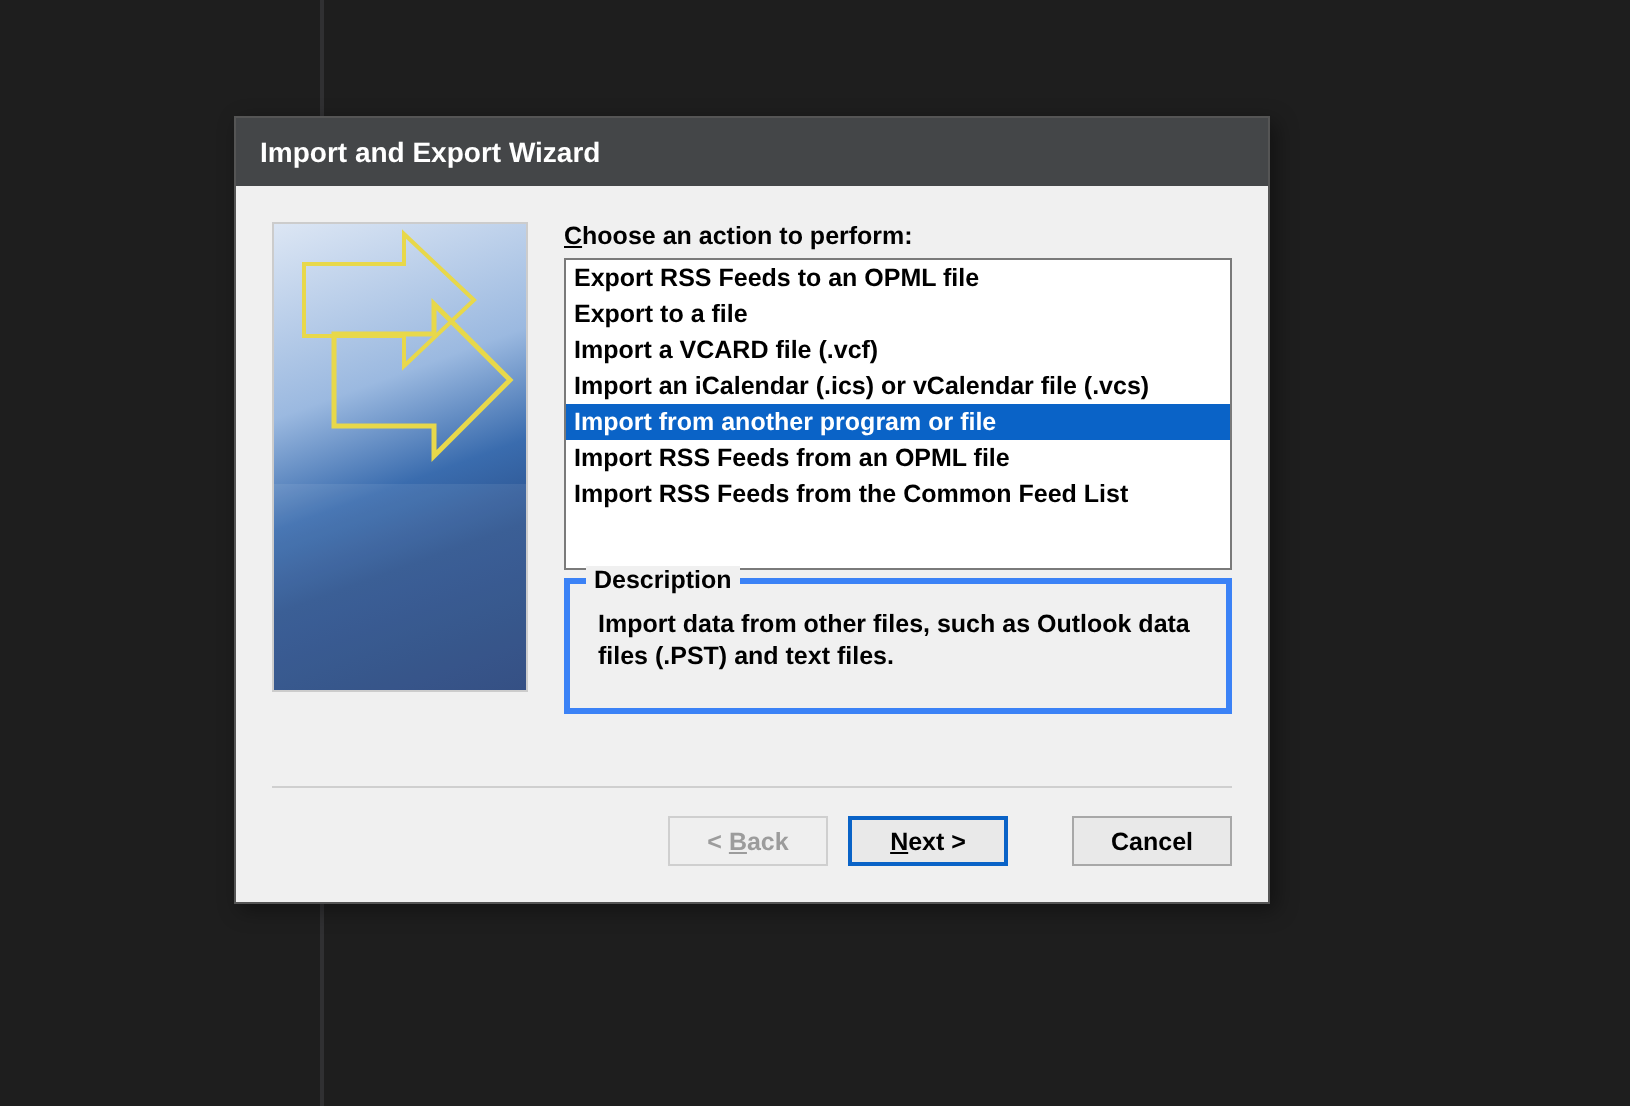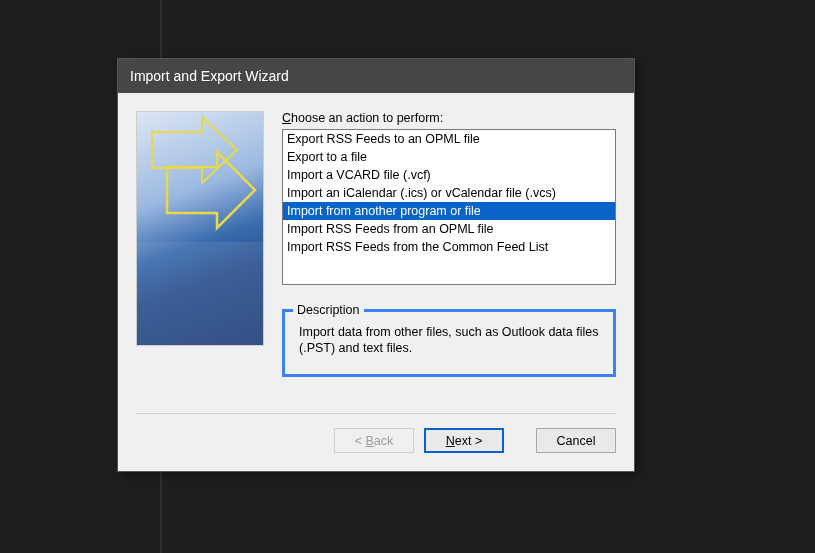--- a/index.html
+++ b/index.html
@@ -24,20 +24,21 @@
     background: #303032;
   }
   .dialog {
     position: absolute;
     left: 117px;
     top: 58px;
     width: 518px;
     background: #f0f0f0;
     border: 1px solid #555;
     box-shadow: 3px 3px 10px rgba(0,0,0,.4);
+    font-weight: bold;
   }
   .titlebar {
     background: #444648;
     color: #fff;
     padding: 9px 12px;
     font-size: 14px;
   }
   .content {
     padding: 18px 18px 16px 18px;
     display: flex;
@@ -58,21 +59,21 @@
     display: flex;
     flex-direction: column;
   }
   .prompt-label { margin-bottom: 4px; }
   .prompt-label .u { text-decoration: underline; }
   .listbox {
     border: 1px solid #7a7a7a;
     background: #fff;
     height: 156px;
     overflow: hidden;
-    margin-bottom: 24px;
+    margin-bottom: 4px;
   }
   .listbox .item {
     padding: 1px 4px 1px 4px;
     line-height: 16px;
     white-space: nowrap;
     cursor: default;
   }
   .listbox .item.selected {
     background: #0a63c7;
     color: #fff;

